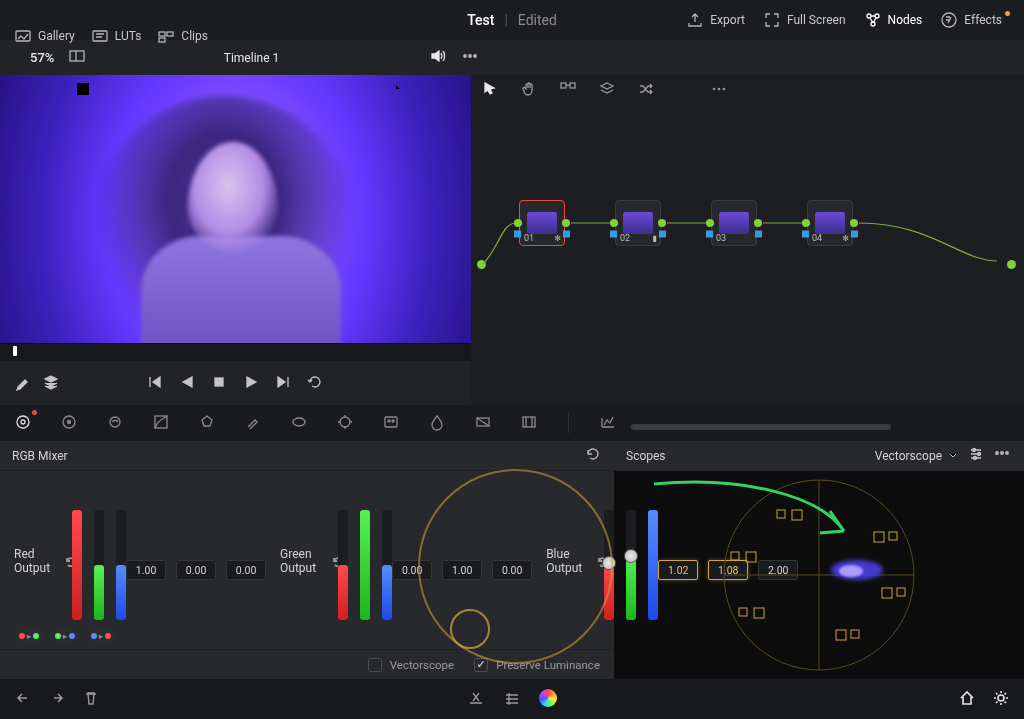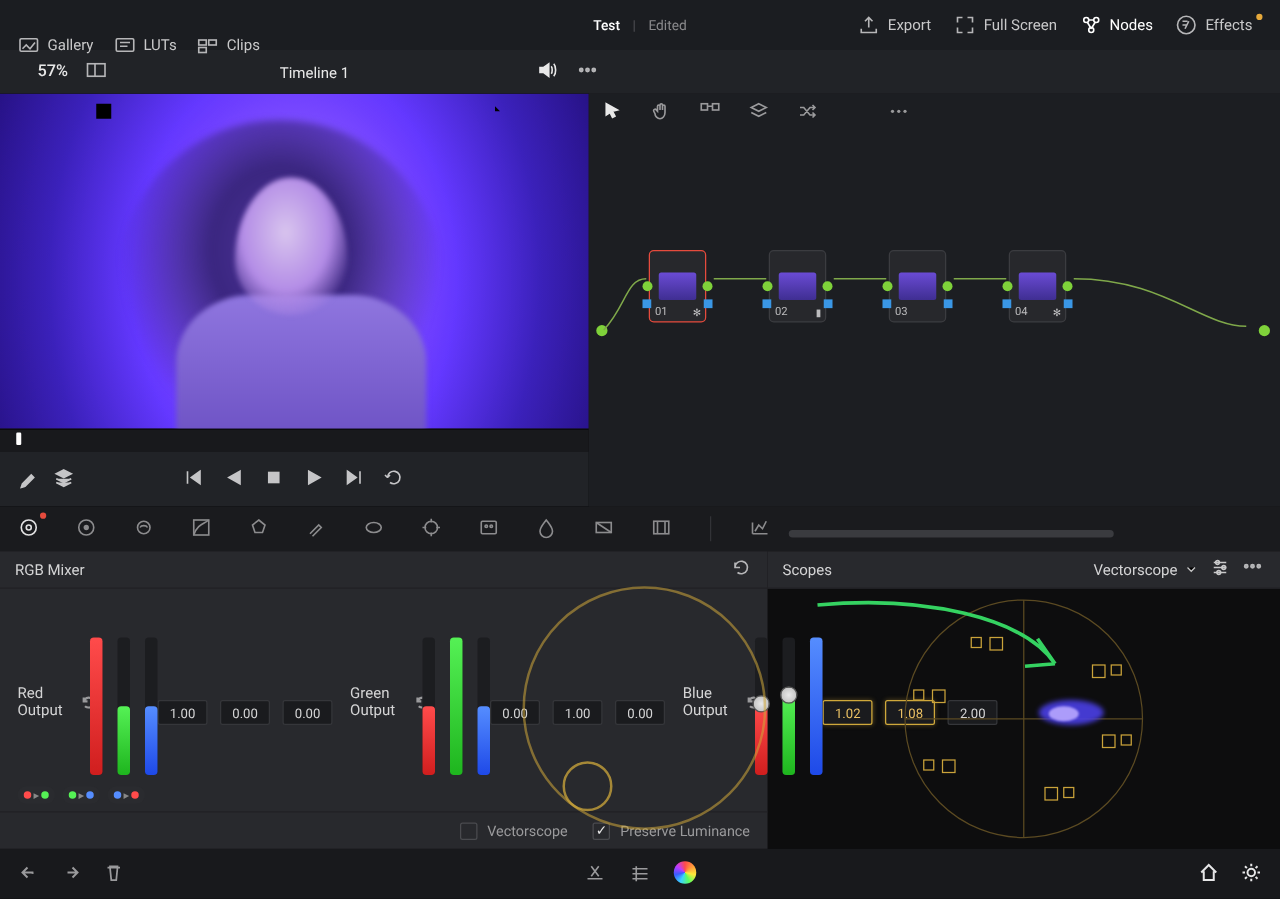--- a/index.html
+++ b/index.html
@@ -22,21 +22,21 @@
     background:#111214; font-family: -apple-system, "Segoe UI", Roboto, Arial, sans-serif;
     color:var(--text); font-size:12px;
   }
   .topbar {
     height:40px; display:flex; align-items:center; gap:18px;
     padding:0 14px; background:var(--bg-top);
   }
   .tb-group{display:flex;align-items:center;gap:16px;margin-top:32px;}
   .tb-btn{display:flex;align-items:center;gap:6px;color:var(--text);cursor:pointer;font-size:12px;}
   .tb-btn svg, .icon svg{width:18px;height:18px;stroke:#b6b6b8;fill:none;stroke-width:1.3;}
-  .topbar .center{position:absolute;left:50%;transform:translateX(-50%);display:flex;align-items:center;gap:10px;font-size:11px;}
+  .topbar .center{position:absolute;left:50%;transform:translateX(-50%);display:flex;align-items:center;gap:10px;font-size:14px;}
   .topbar .right{margin-left:auto;display:flex;align-items:center;gap:18px;}
   .orange-dot{width:5px;height:5px;border-radius:50%;background:#e6a93b;margin-left:-3px;margin-top:-14px;}
   .nodes-on svg{stroke:#fff;}
 
   .subbar{height:35px;display:flex;align-items:center;background:var(--bg-panel);}
   .sb-left{display:flex;align-items:center;gap:14px;padding-left:14px;}
   .zoom{color:#e8e8e8;font-weight:500;font-size:13px;}
   .timeline-title{color:#e8e8e8;font-size:12px;}
 
   .main{display:flex;height:330px;}
@@ -58,21 +58,21 @@
   .scrubber .playhead{position:absolute;left:13px;top:2px;width:4px;height:10px;background:#fff;border-radius:1px;}
   .transport{height:44px;display:flex;align-items:center;gap:10px;padding:0 14px;background:var(--bg-panel);}
   .transport .center-ctrls{position:absolute;left:235px;transform:translateX(-50%);display:flex;gap:14px;}
   .transport svg{width:18px;height:18px;stroke:#c5c5c7;fill:#c5c5c7;}
 
   .node-area{flex:1;background:#1c1e22;position:relative;}
   .node-toolbar{position:absolute;top:5px;left:10px;display:flex;gap:22px;}
   .node-toolbar svg{width:17px;height:17px;stroke:#9a9a9c;fill:none;stroke-width:1.3;}
   .node-toolbar-r{position:absolute;top:5px;right:14px;display:flex;gap:18px;}
   .node-graph{position:absolute;inset:30px 0 0 0;}
-  .node{position:absolute;width:46px;height:58px;background:#27282c;border:1px solid #3b3c40;border-radius:4px;
+  .node{position:absolute;width:46px;height:46px;background:#27282c;border:1px solid #3b3c40;border-radius:4px;
     display:flex;align-items:center;justify-content:center;}
   .node.selected{border:1px solid var(--accent);}
   .node .thumb{width:30px;height:22px;background:linear-gradient(#6a4bd4,#3f2e92);border-radius:2px;}
   .node-label{position:absolute;bottom:2px;left:4px;font-size:9px;color:#bcbcbe;}
   .node-icon{position:absolute;bottom:2px;right:3px;font-size:8px;color:#bcbcbe;}
   .port{position:absolute;width:8px;height:8px;border-radius:50%;top:50%;transform:translateY(-50%);}
   .port.in{left:-6px;background:var(--node-green);}
   .port.out{right:-6px;background:var(--node-green);}
   .port.blue-in{left:-6px;top:75%;width:7px;height:7px;background:var(--node-blue);border-radius:0;}
   .port.blue-out{right:-6px;top:75%;width:7px;height:7px;background:var(--node-blue);border-radius:0;}

